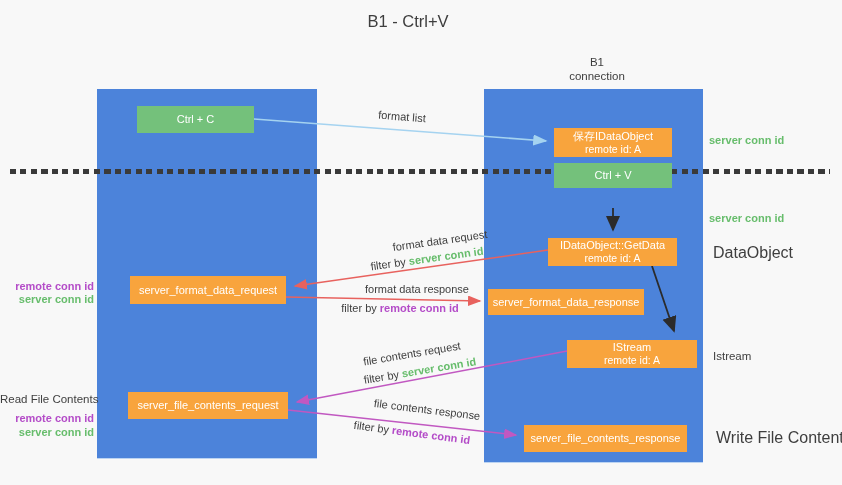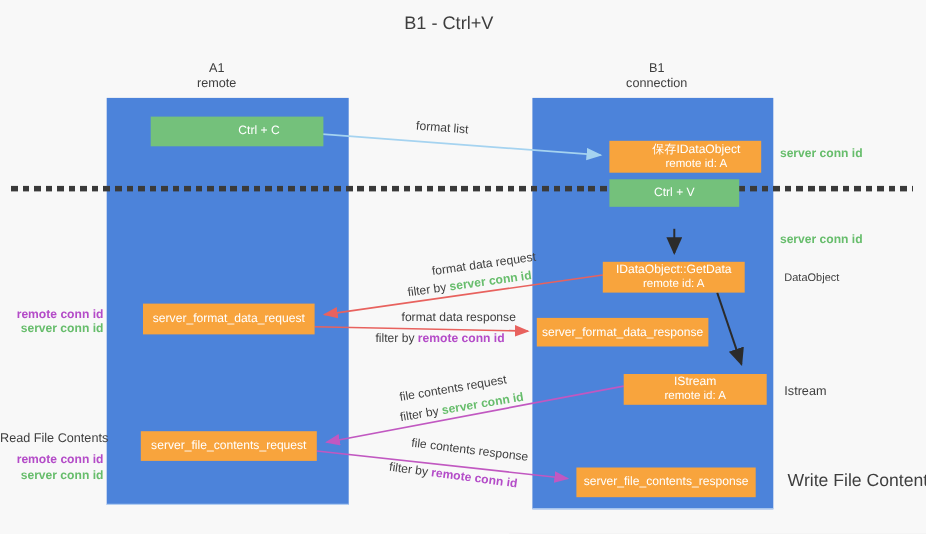--- a/index.html
+++ b/index.html
@@ -51,24 +51,20 @@
 </style>
 </head>
 <body>
 
 <div class="canvas">
 
   <div class="abs title">
     <div>B1 - Ctrl+V</div>
   </div>
 
-  <div class="abs col-header" style="left:147px;top:56px;width:100px;">
-    <div>A1</div>
-    <div>remote</div>
-  </div>
   <div class="abs col-header" style="left:547px;top:56px;width:100px;">
     <div>B1</div>
     <div>connection</div>
   </div>
 
   <div class="abs col" style="left:97px;top:89px;width:220px;height:369px;"></div>
   <div class="abs col" style="left:484px;top:89px;width:219px;height:373px;"></div>
 
   <svg class="wires" width="842" height="485" viewBox="0 0 842 485">
     <defs>
@@ -89,25 +85,25 @@
     <line class="ln ln-blk" x1="613" y1="208" x2="613" y2="230" marker-end="url(#m-blk)"></line>
     <line class="ln ln-red" x1="548" y1="250" x2="295" y2="286" marker-end="url(#m-red)"></line>
     <line class="ln ln-red" x1="286" y1="297" x2="480" y2="301" marker-end="url(#m-red)"></line>
     <line class="ln ln-blk" x1="652" y1="266" x2="674" y2="331" marker-end="url(#m-blk)"></line>
     <line class="ln ln-mag" x1="567" y1="351" x2="297" y2="402" marker-end="url(#m-mag)"></line>
     <line class="ln ln-mag" x1="288" y1="410" x2="516" y2="435" marker-end="url(#m-mag)"></line>
   </svg>
 
   <div class="abs dotted" style="left:10px;top:169px;width:820px;"></div>
 
-  <div class="abs node green" style="left:137px;top:106px;width:117px;height:27px;padding-left:40px;">
+  <div class="abs node green" style="left:137px;top:106px;width:117px;height:27px;">
     <div>Ctrl + C</div>
   </div>
 
-  <div class="abs node orange" style="left:554px;top:128px;width:118px;height:29px;padding-left:20px;">
+  <div class="abs node orange" style="left:554px;top:128px;width:118px;height:29px;">
     <div>保存IDataObject</div>
     <div class="l2">remote id: A</div>
   </div>
 
   <div class="abs node green" style="left:554px;top:163px;width:118px;height:25px;">
     <div>Ctrl + V</div>
   </div>
 
   <div class="abs node orange" style="left:548px;top:238px;width:129px;height:28px;">
     <div>IDataObject::GetData</div>
@@ -144,21 +140,21 @@
   <div class="abs lbl center" style="left:400px;top:308px;"><span>filter by</span> <span class="p">remote conn id</span></div>
 
   <div class="abs lbl center" style="left:412px;top:354px;transform:translate(-50%,-50%) rotate(-9.5deg);">file contents request</div>
   <div class="abs lbl center" style="left:420px;top:371px;transform:translate(-50%,-50%) rotate(-9.5deg);"><span>filter by</span> <span class="g">server conn id</span></div>
 
   <div class="abs lbl center" style="left:427px;top:410px;transform:translate(-50%,-50%) rotate(7deg);">file contents response</div>
   <div class="abs lbl center" style="left:412px;top:433px;transform:translate(-50%,-50%) rotate(7.5deg);"><span>filter by</span> <span class="p">remote conn id</span></div>
 
   <div class="abs lbl g" style="left:709px;top:134px;">server conn id</div>
   <div class="abs lbl g" style="left:709px;top:212px;">server conn id</div>
-  <div class="abs lbl" style="left:713px;top:246px;font-size:10px;">DataObject</div>
+  <div class="abs lbl" style="left:713px;top:246px;font-size:16px;">DataObject</div>
   <div class="abs lbl" style="left:713px;top:350px;font-size:11.5px;">Istream</div>
   <div class="abs lbl" style="left:716px;top:431px;font-size:16px;">Write File Contents</div>
 
   <div class="abs lbl p right-align" style="left:0px;top:280px;width:94px;">remote conn id</div>
   <div class="abs lbl g right-align" style="left:0px;top:293px;width:94px;">server conn id</div>
   <div class="abs lbl right-align" style="left:0px;top:393px;width:93px;font-size:11.5px;">Read File Contents</div>
   <div class="abs lbl p right-align" style="left:0px;top:412px;width:94px;">remote conn id</div>
   <div class="abs lbl g right-align" style="left:0px;top:426px;width:94px;">server conn id</div>
 
 </div>

